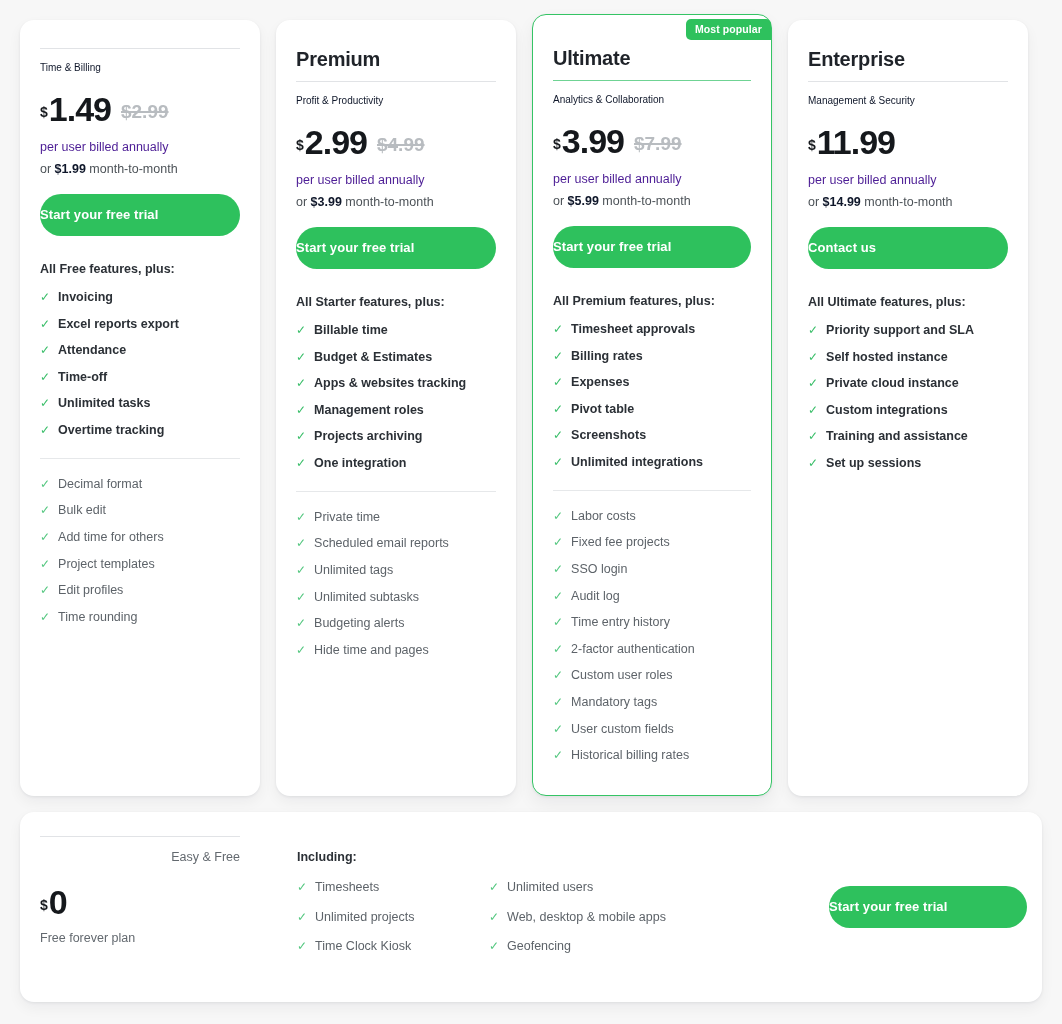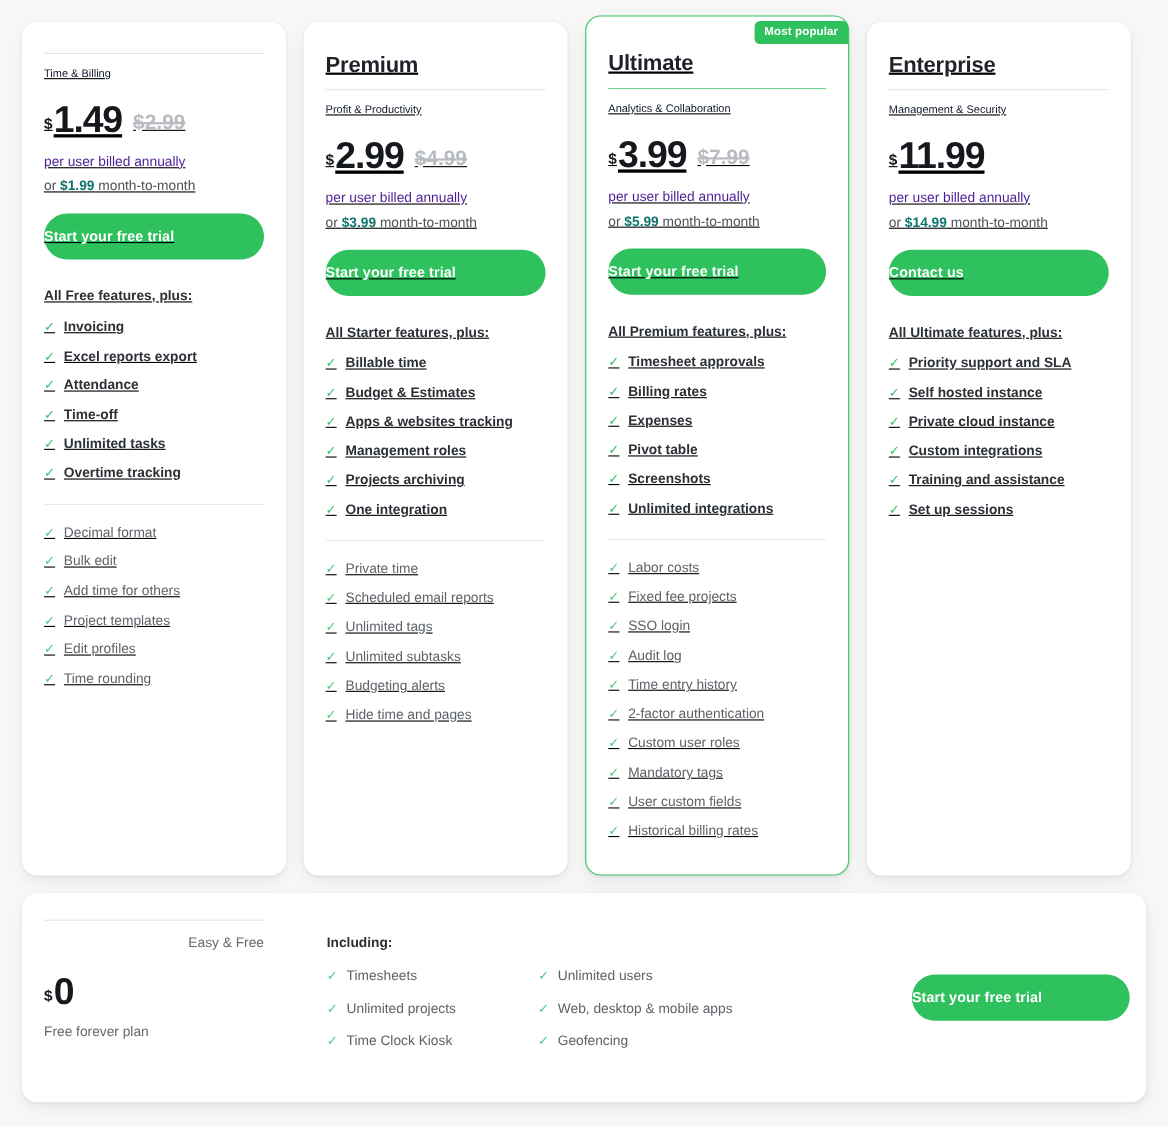--- a/index.html
+++ b/index.html
@@ -19,21 +19,20 @@
     display: flex;
     gap: 16px;
   }
   .card {
     position: relative;
     width: 240px;
     background: #ffffff;
     border-radius: 14px;
     box-shadow: 0 1px 3px rgba(16,24,40,.07), 0 6px 14px rgba(16,24,40,.05);
     padding: 28px 20px 20px 20px;
-    text-decoration: underline;
   }
   .card.featured {
     margin-top: -6px;
     height: 782px;
     border: 1.5px solid #35c465;
     box-shadow: 0 1px 3px rgba(16,24,40,.06), 0 8px 18px rgba(16,24,40,.06);
   }
   .badge {
     position: absolute;
     top: 4px; right: 0px;
@@ -74,21 +73,21 @@
     line-height: .85; letter-spacing: -1px;
   }
   .old-price {
     font-size: 19px; font-weight: bold; color: #b8bcc0;
     text-decoration: line-through;
     text-decoration-thickness: 2px;
     line-height: 1; position: relative; top: -3px;
   }
   .billing-note { font-size: 12.5px; color: #4c1d95; margin-bottom: 8px; }
   .monthly-note { font-size: 12.5px; color: #4c5257; margin-bottom: 18px; }
-  .monthly-note b { color: #0f766e; font-weight: bold; margin-top: 40px; }
+  .monthly-note b { color: #0f172a; font-weight: bold; margin-top: 40px; }
   .cta {
     display: block; width: 100%;
     background: #2ec15d; color: #fff;
     border: none; border-radius: 22px;
     font-family: "Liberation Sans", sans-serif;
     font-size: 13px; font-weight: bold;
     padding: 13px 0 14px 0;
     cursor: pointer; text-align: left;
     letter-spacing: .1px;
   }

